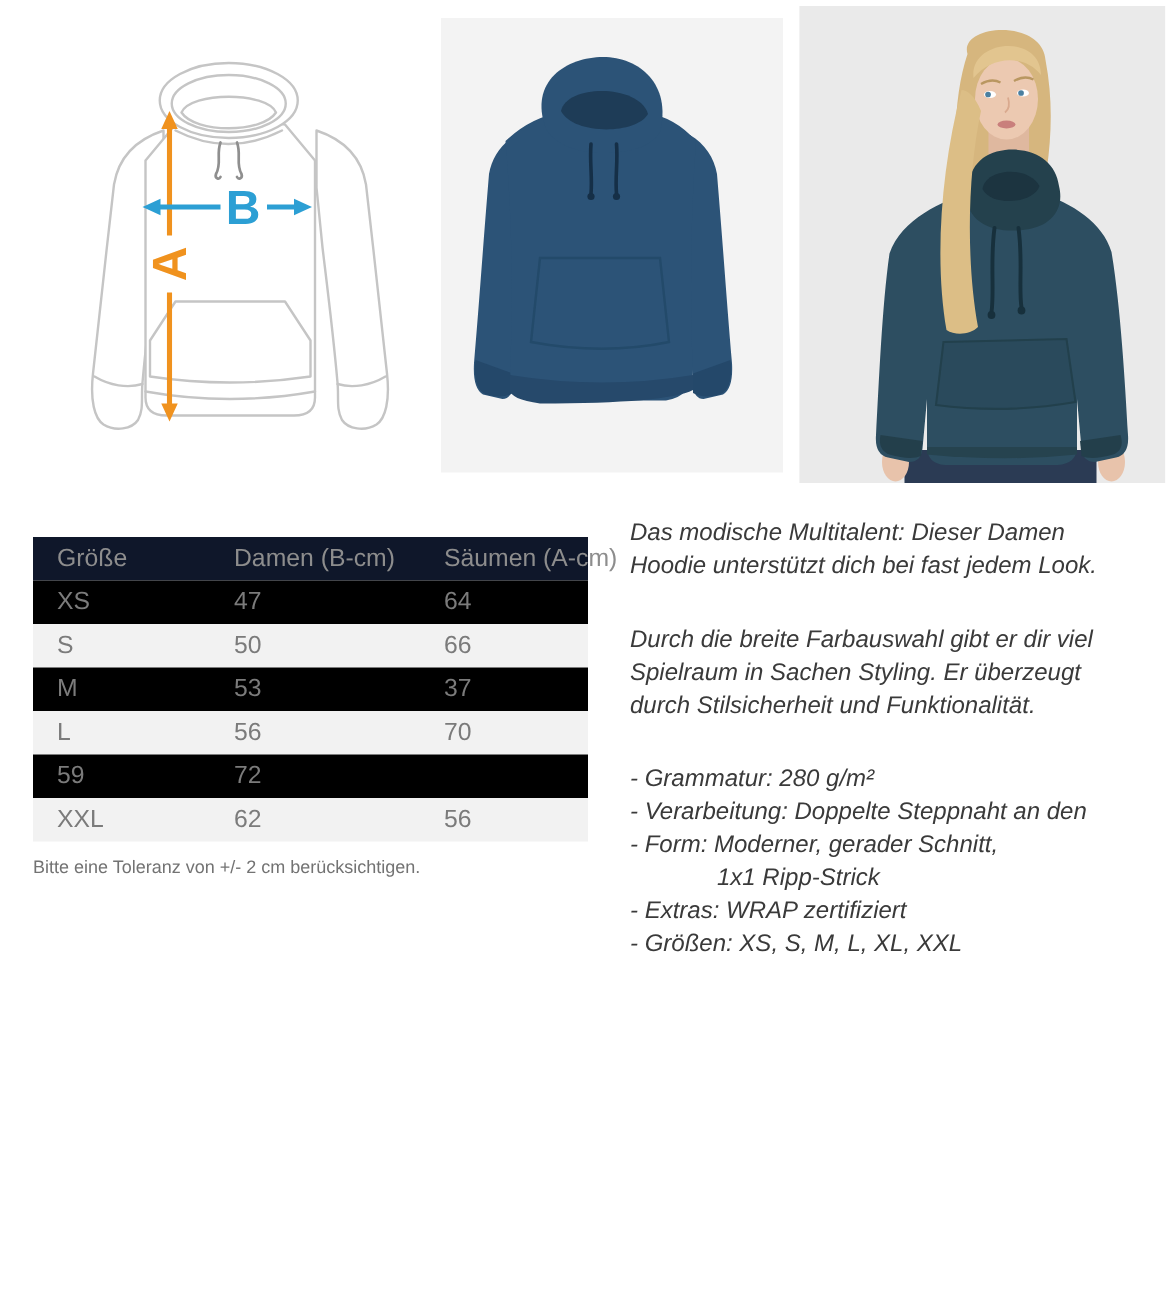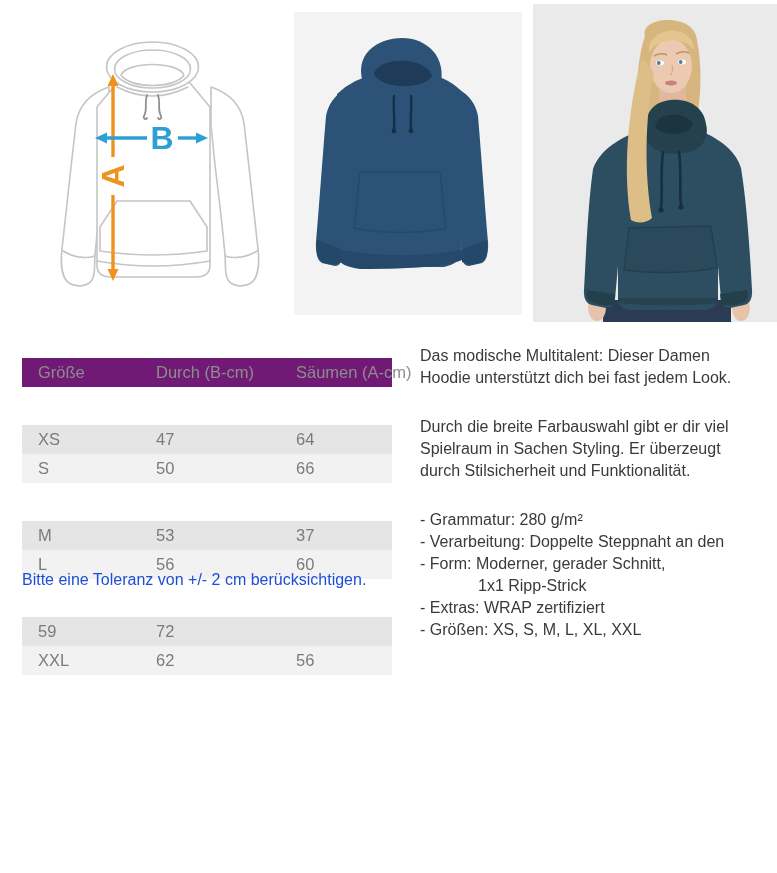--- a/index.html
+++ b/index.html
@@ -13,32 +13,32 @@
   .fig-flat    { left:294px; top:12px; width:228px; height:303px; background:#f3f3f3; }
   .fig-model   { left:533px; top:4px;  width:244px; height:318px; background:#eaeaea; }
   .figure svg { display:block; width:100%; height:100%; }
 
   
   .size-table { position:absolute; left:22px; top:358px; width:370px;
                 font-size:16.5px; color:#7b7b7b; }
   .trow { display:grid; grid-template-columns:118px 140px 1fr; height:29px;
           line-height:29px; align-items:center; }
   .trow > div { padding-left:16px; white-space:nowrap; }
-  .thead { background:#701a75; color:#8d8d8d; }
-  .row-a { background:#e5e5e5;margin-top:38px; }
+  .thead { background:#0f172a; color:#8d8d8d; }
+  .row-a { background:#000000; }
   .row-b { background:#f2f2f2; }
 
   .tolerance { position:absolute; left:22px; top:571px; width:400px;
-               font-size:16px; color:#1d4ed8; }
+               font-size:12px; color:#737373; }
 
   
   .description { position:absolute; left:420px; top:345px; width:357px;
                  font-size:16px; line-height:22px; color:#3a3a3a; }
   .description .para { margin-bottom:27px; }
-  .description .line { white-space:nowrap; }
+  .description .line { white-space:nowrap;font-style:italic; }
   .indent-saeumen { padding-left:115px; }
   .indent-ripp    { padding-left:58px; }
 
   
   .diagram-label { font-family:"Liberation Sans","DejaVu Sans",sans-serif;
                    font-weight:bold; font-size:32px; }
 </style>
 </head>
 <body>
 
@@ -168,42 +168,42 @@
       <circle cx="128" cy="206" r="2.6" fill="#17303c"></circle>
       <circle cx="148" cy="203" r="2.6" fill="#17303c"></circle>
 
       <path fill="#dcbe86" d="M 108 56 C 94 110 90 170 98 216 C 104 220 114 219 119 214 C 111 170 112 112 121 70 C 117 60 112 56 108 56 Z"></path>
     </svg>
   </div>
 
   <div class="size-table">
     <div class="trow thead">
       <div>Größe</div>
-      <div>Durch (B-cm)</div>
+      <div>Damen (B-cm)</div>
       <div>Säumen (A-cm)</div>
     </div>
     <div class="trow row-a">
       <div>XS</div>
       <div>47</div>
       <div>64</div>
     </div>
     <div class="trow row-b">
       <div>S</div>
       <div>50</div>
       <div>66</div>
     </div>
     <div class="trow row-a">
       <div>M</div>
       <div>53</div>
       <div>37</div>
     </div>
     <div class="trow row-b">
       <div>L</div>
       <div>56</div>
-      <div>60</div>
+      <div>70</div>
     </div>
     <div class="trow row-a">
       <div>59</div>
       <div>72</div>
     </div>
     <div class="trow row-b">
       <div>XXL</div>
       <div>62</div>
       <div>56</div>
     </div>

